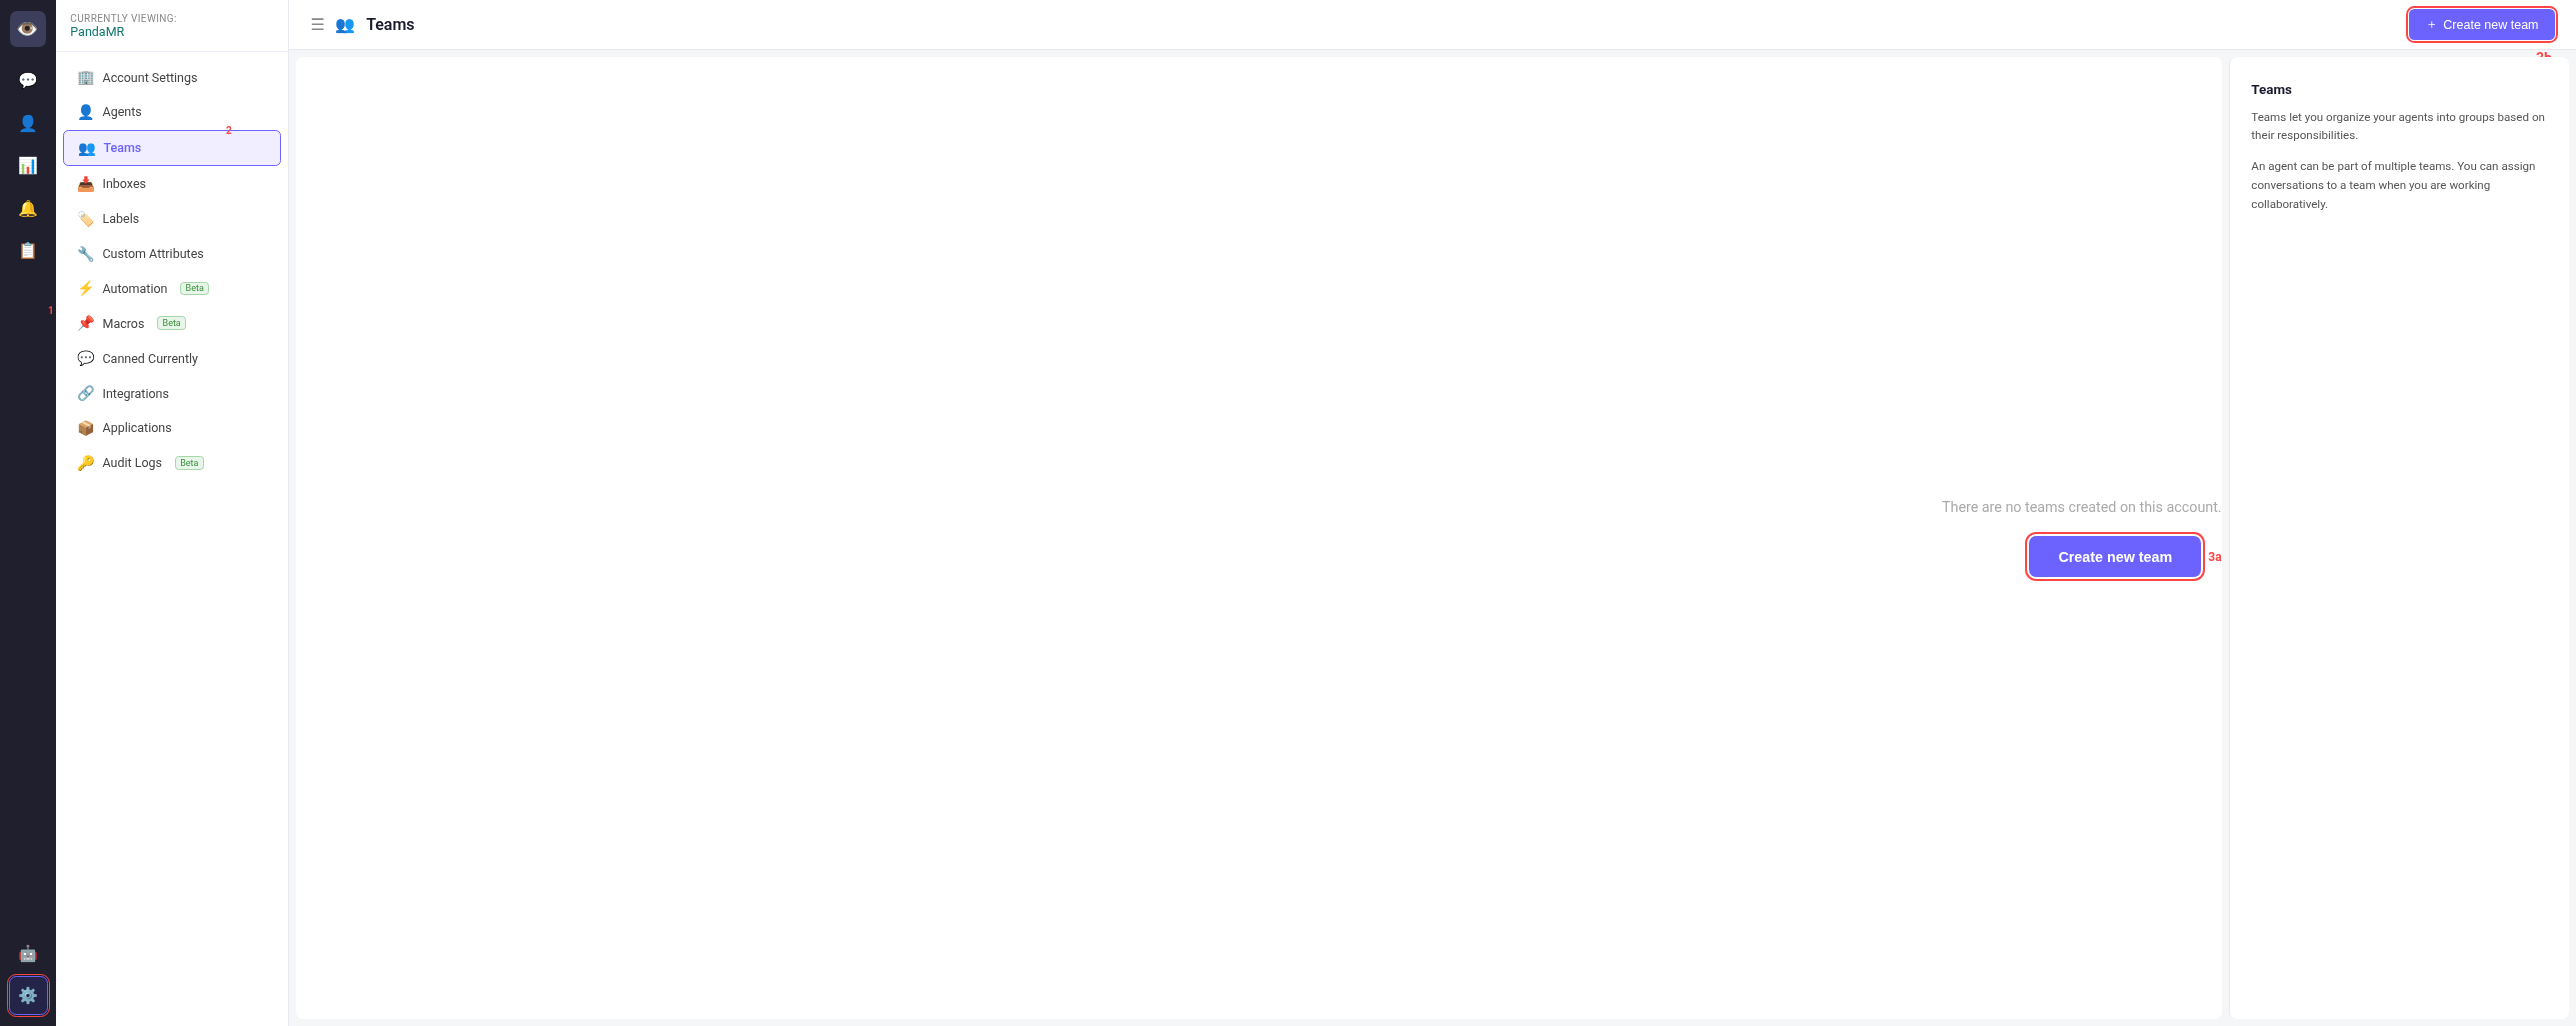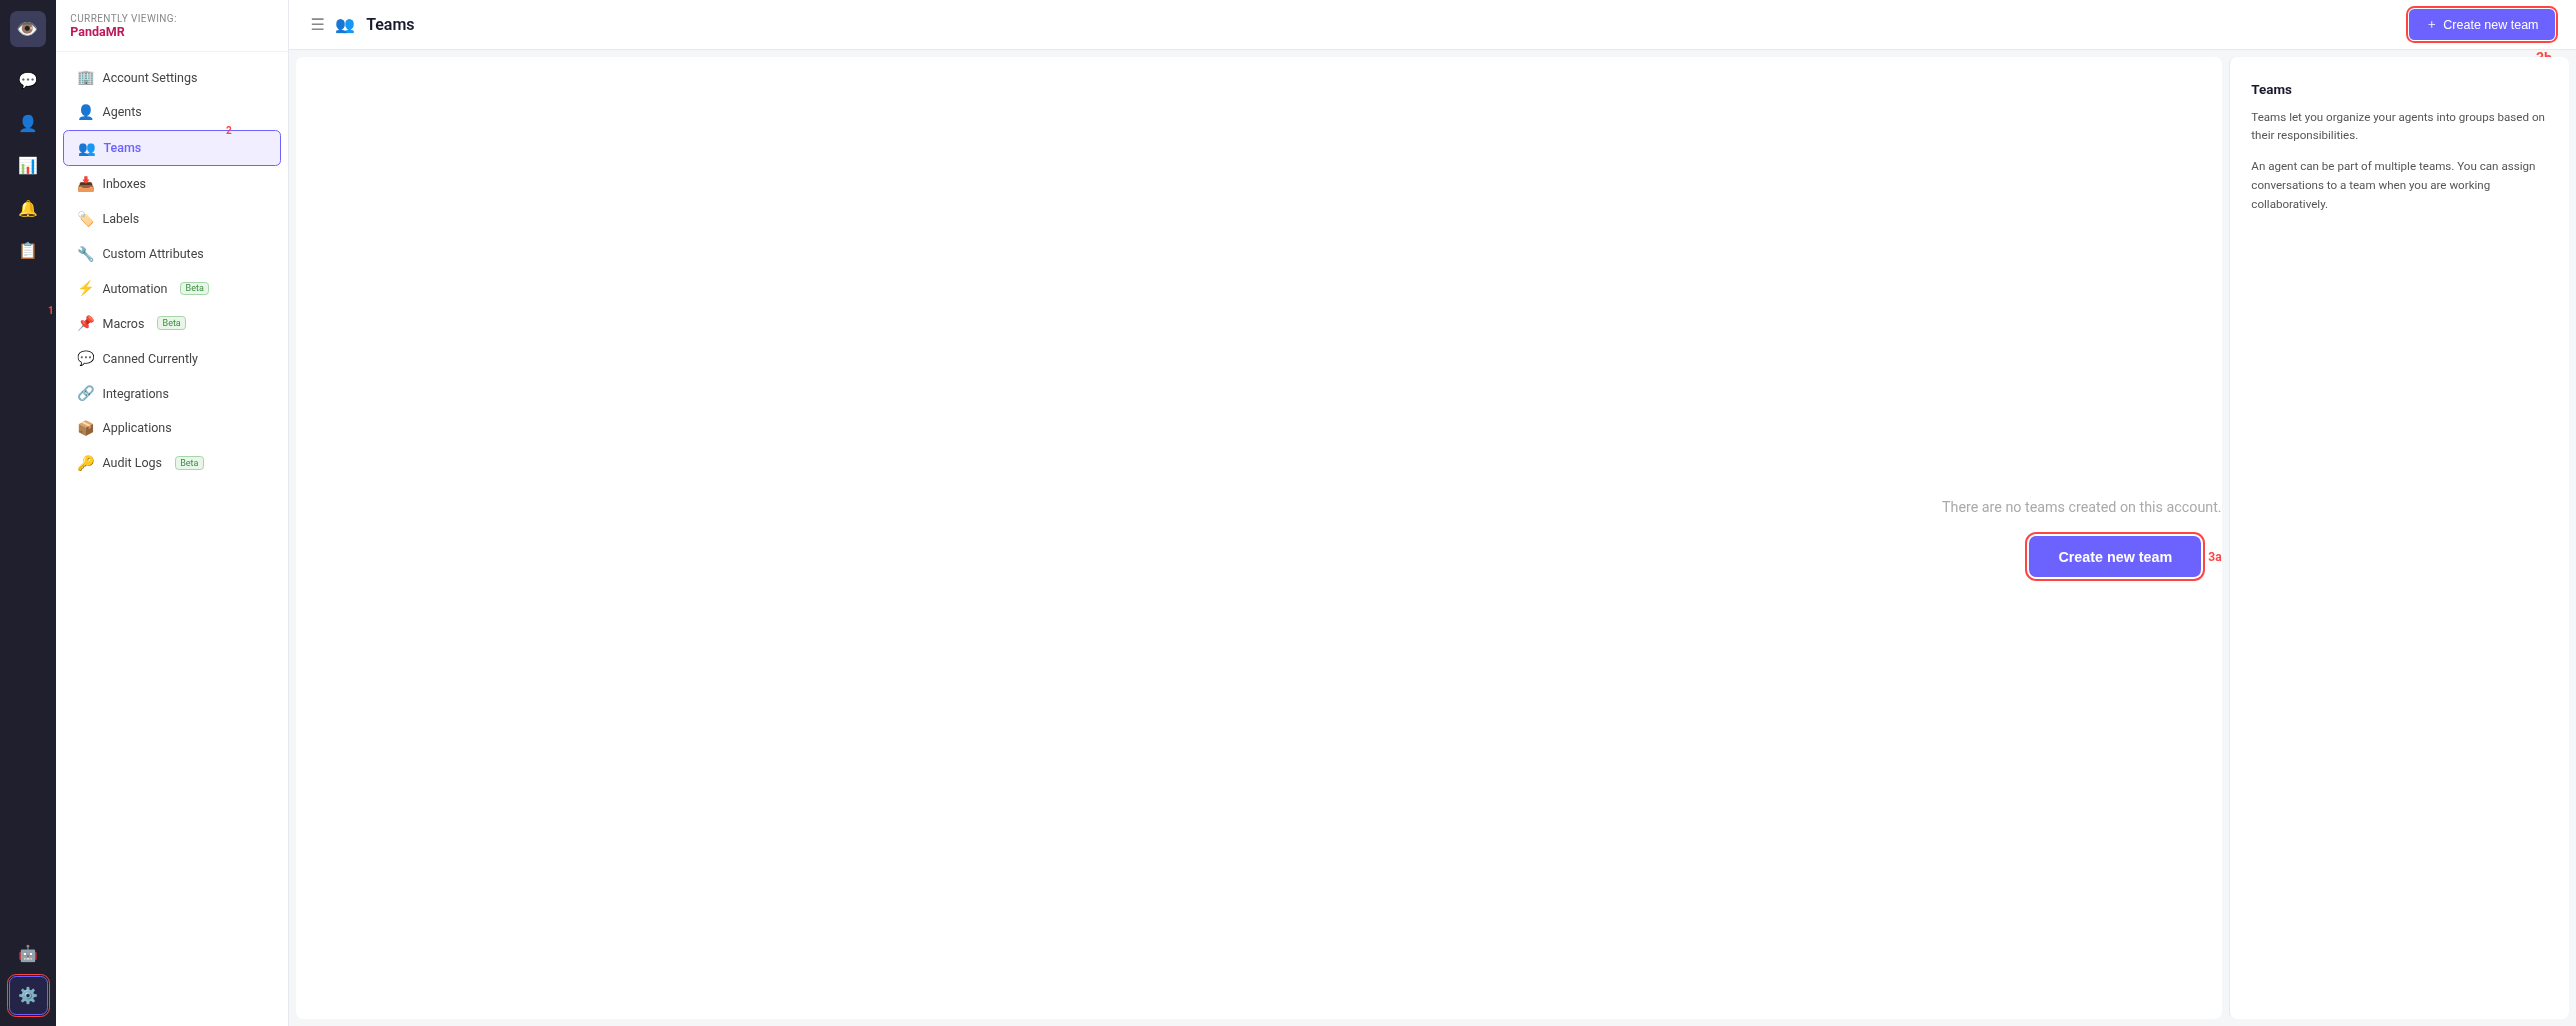--- a/index.html
+++ b/index.html
@@ -59,22 +59,22 @@
       border-bottom: 0.9px solid #f0f0f8;
     }
     .sidebar-header-label {
       font-size: 10px;
       color: #888;
       text-transform: uppercase;
       letter-spacing: 0.4px;
     }
     .sidebar-header-title {
       font-size: 12.5px;
-      font-weight: 700;
-      color: #be185d;
+      font-weight: 400;
+      color: #0f766e;
     }
     .sidebar-nav { padding: 7.2px 0; flex: 1; overflow-y: auto; }
     .sidebar-item {
       display: flex;
       align-items: center;
       gap: 9px;
       padding: 9px 14.3px;
       cursor: pointer;
       color: #444;
       font-size: 12.5px;

